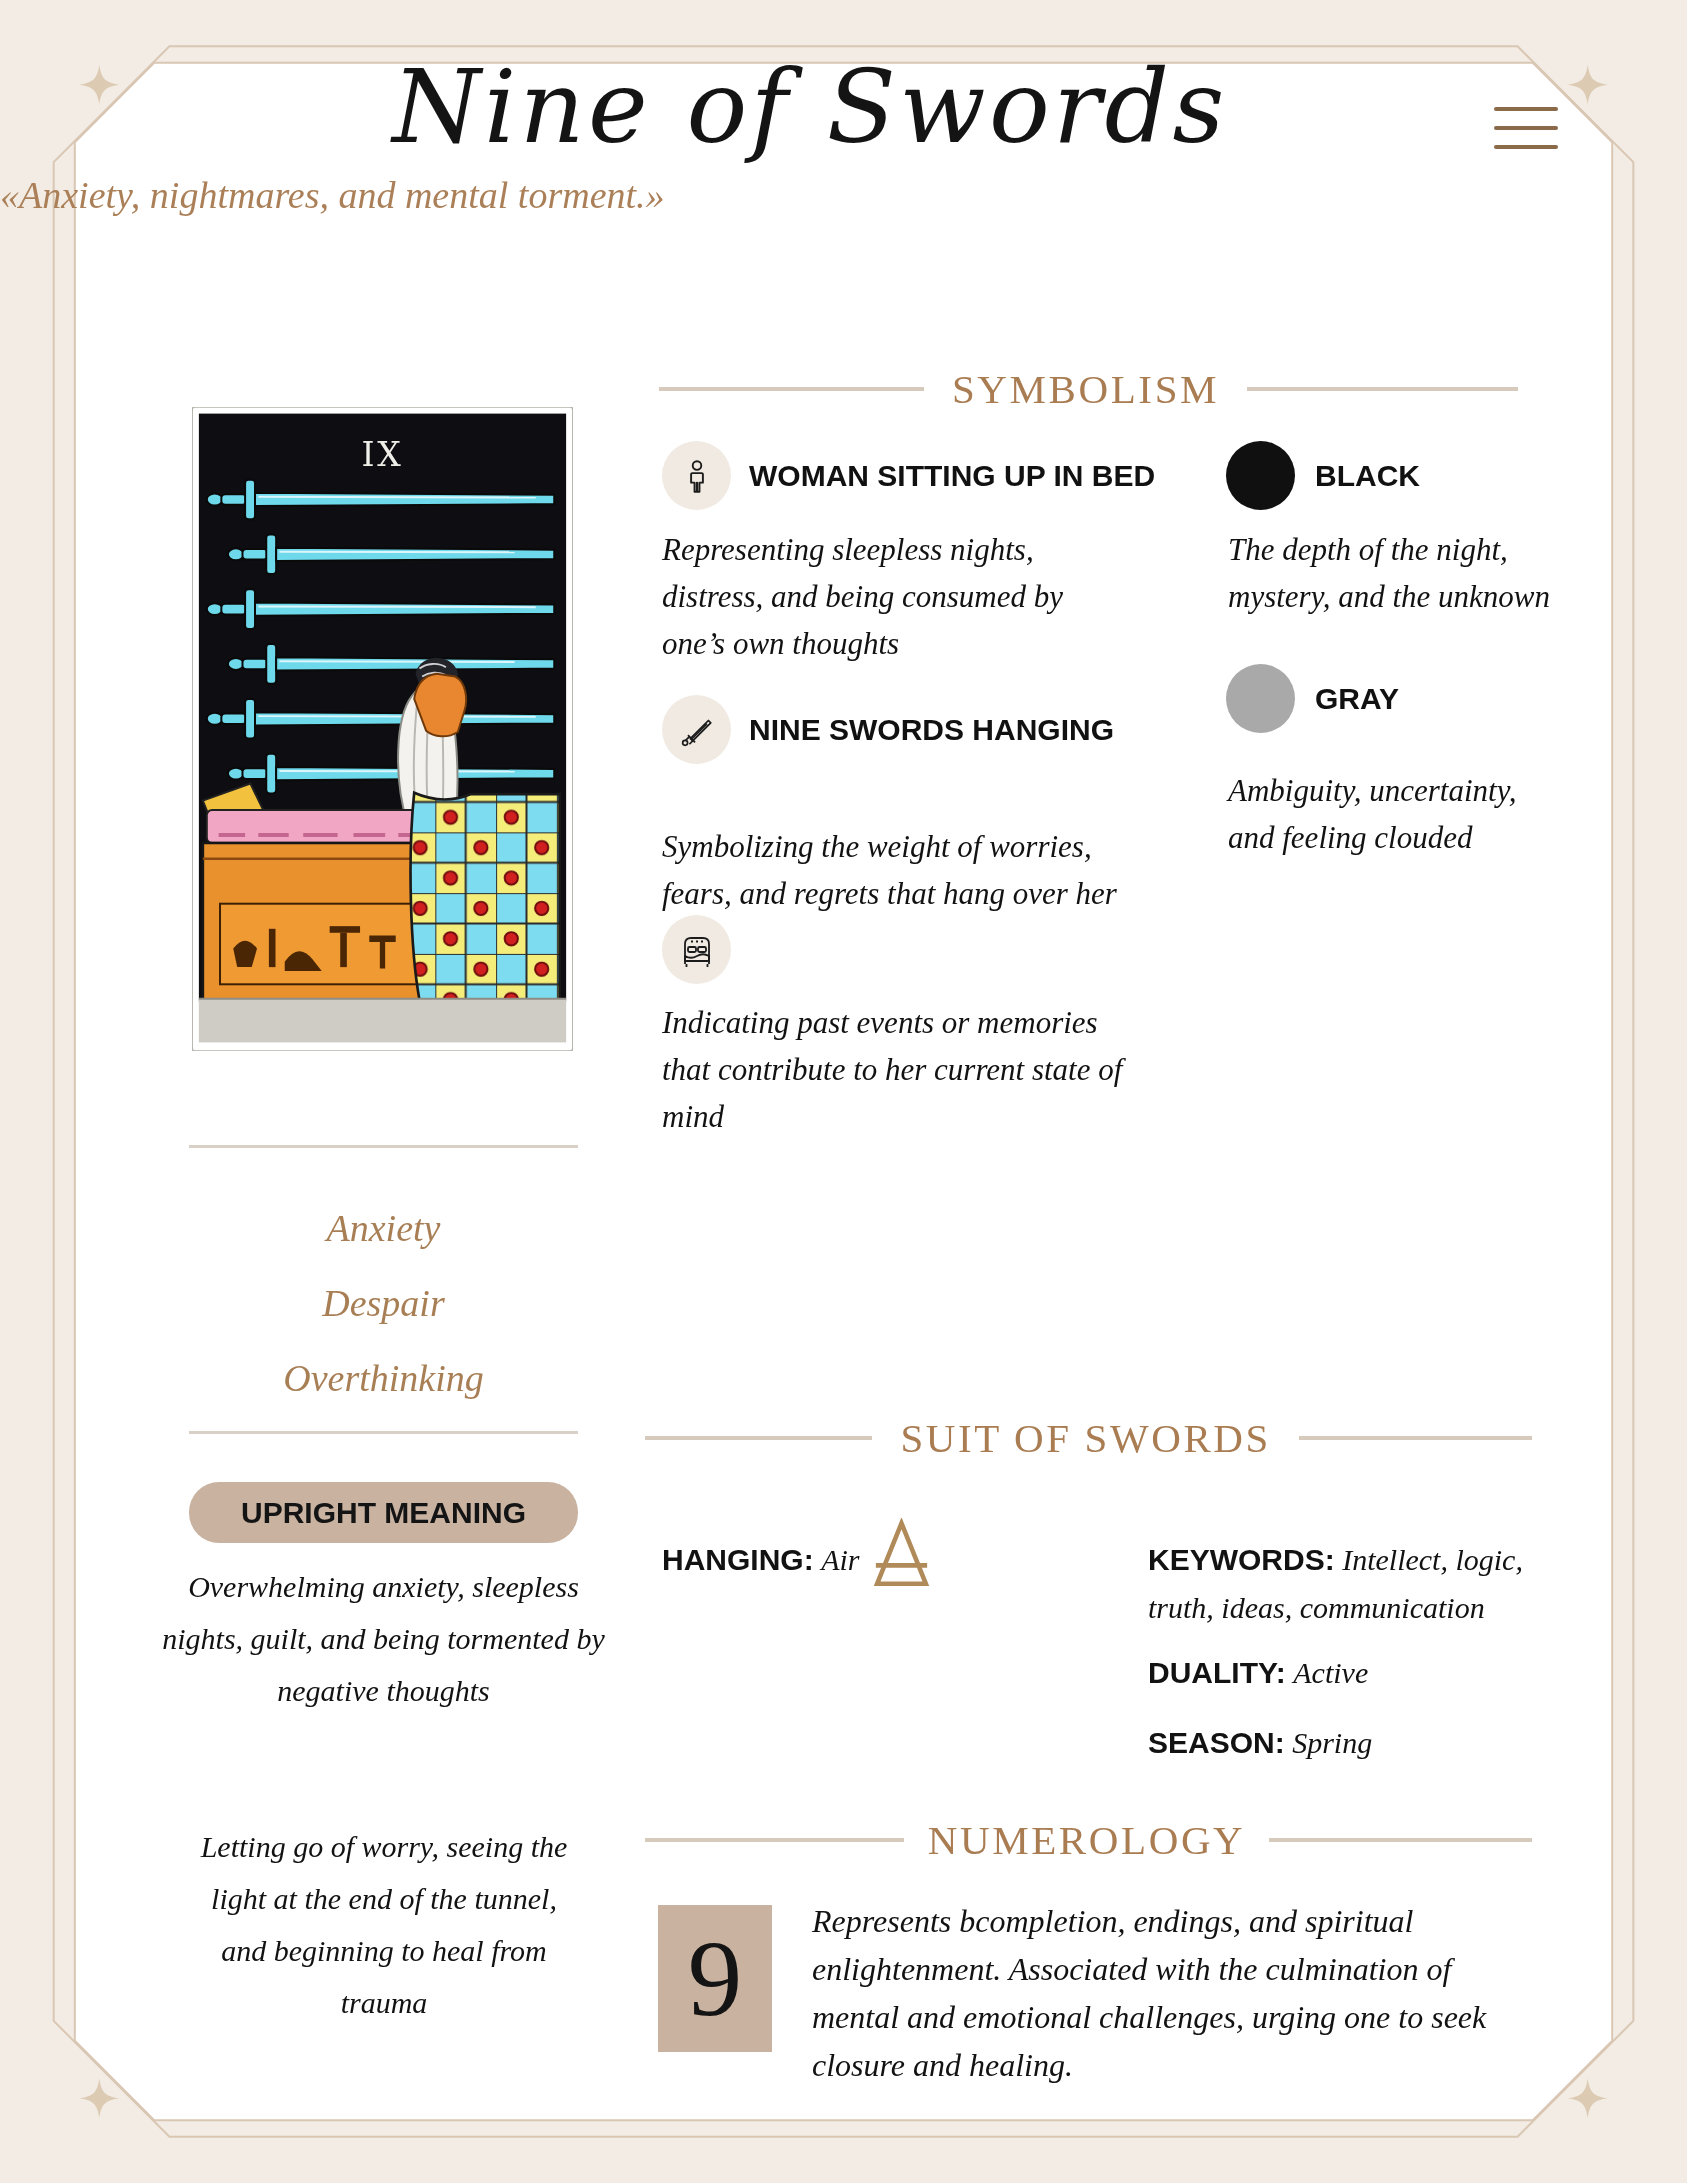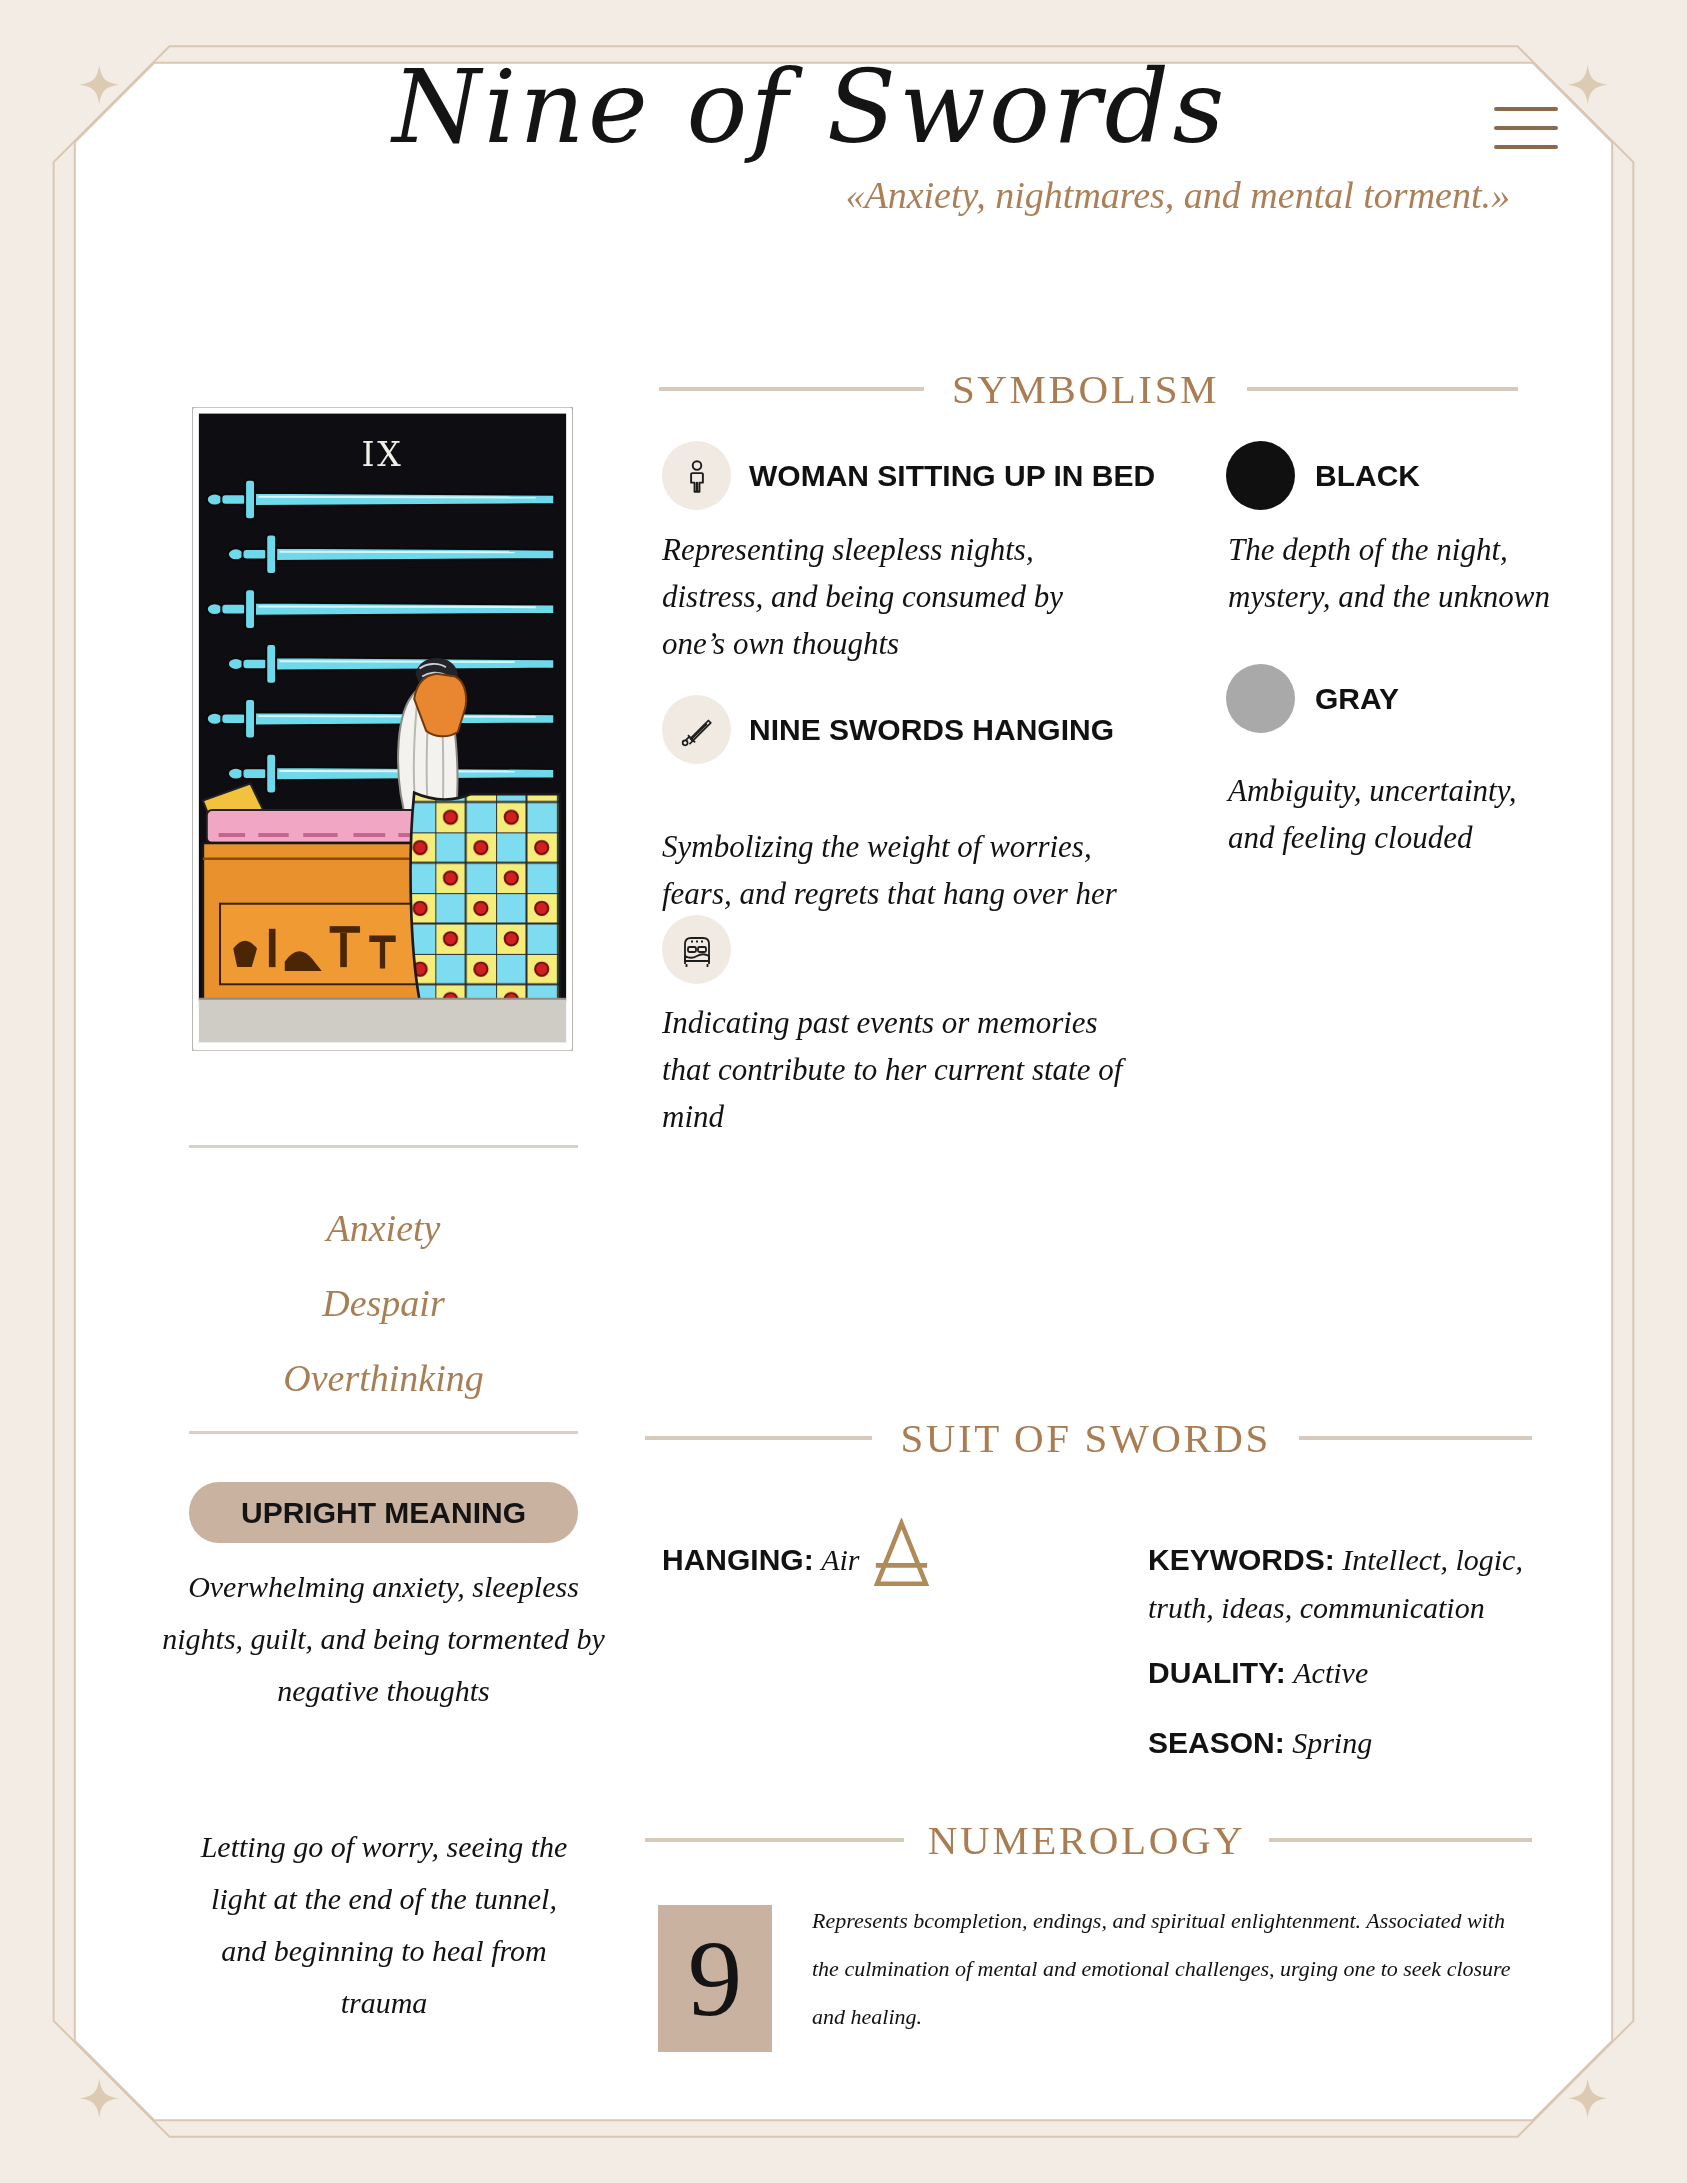--- a/index.html
+++ b/index.html
@@ -3,21 +3,21 @@
 <meta charset="utf-8">
 <style>
   html,body{margin:0;padding:0;}
   body{width:1687px;height:2183px;position:relative;font-family:"Liberation Serif",serif;}
   .page{position:absolute;inset:0;background:#f2ece4;overflow:hidden;}
   .abs{position:absolute;}
   .frame-svg{position:absolute;left:0;top:0;}
   
   .title{width:1548px;text-align:center;font-family:"DejaVu Serif",serif;font-style:italic;
          font-size:101px;color:#141414;letter-spacing:3.3px;white-space:nowrap;}
-  .subtitle{width:1510px;text-align:right;font-style:italic;font-size:38px;color:#ab8058;}
+  .subtitle{width:1510px;text-align:left;font-style:italic;font-size:38px;color:#ab8058;}
   
   .menu{width:64px;cursor:pointer;}
   .menu .bar{height:4px;border-radius:2px;margin-bottom:15px;background:#8a6a48;}
   
   .sec-header{width:887px;display:flex;align-items:center;justify-content:center;gap:28px;}
   .sec-header .rule{height:3.3px;background:#d6cabc;}
   .sec-header .txt{font-family:"Liberation Serif",serif;font-size:41px;letter-spacing:2.6px;
                    color:#a97c52;white-space:nowrap;}
   
   .chip{width:69px;height:69px;border-radius:50%;background:#f0eae2;display:flex;
@@ -33,21 +33,21 @@
         align-items:center;justify-content:center;font-family:"Liberation Sans",sans-serif;
         font-weight:bold;font-size:30px;color:#141414;white-space:nowrap;}
   .meaning{font-style:italic;font-size:30px;line-height:52px;color:#121212;text-align:center;}
   
   .suit-line{font-size:30px;line-height:48px;color:#121212;}
   .suit-line b{font-family:"Liberation Sans",sans-serif;font-weight:bold;font-style:normal;font-size:30px;}
   .suit-line i{font-style:italic;}
   
   .num-square{width:114px;height:147px;background:#c9b3a0;display:flex;align-items:center;
               justify-content:center;font-family:"Liberation Serif",serif;font-size:109px;color:#141414;}
-  .num-text{font-style:italic;font-size:22px;line-height:48px;color:#121212;}
+  .num-text{font-style:italic;font-size:32px;line-height:48px;color:#121212;}
 </style>
 </head>
 <body>
 
 <div class="page">
 
   <svg class="frame-svg" width="1687" height="2183" viewBox="0 0 2550 3300">
     <polygon points="233,95 2317,95 2437,215 2437,3085 2317,3205 233,3205 113,3085 113,215" fill="#ffffff" stroke="#d9c7b3" stroke-width="3"></polygon>
     <polygon points="256,70 2294,70 2469,245 2469,3055 2294,3230 256,3230 81,3055 81,245" fill="none" stroke="#d9c7b3" stroke-width="3"></polygon>
     <g fill="#ddcab3">

